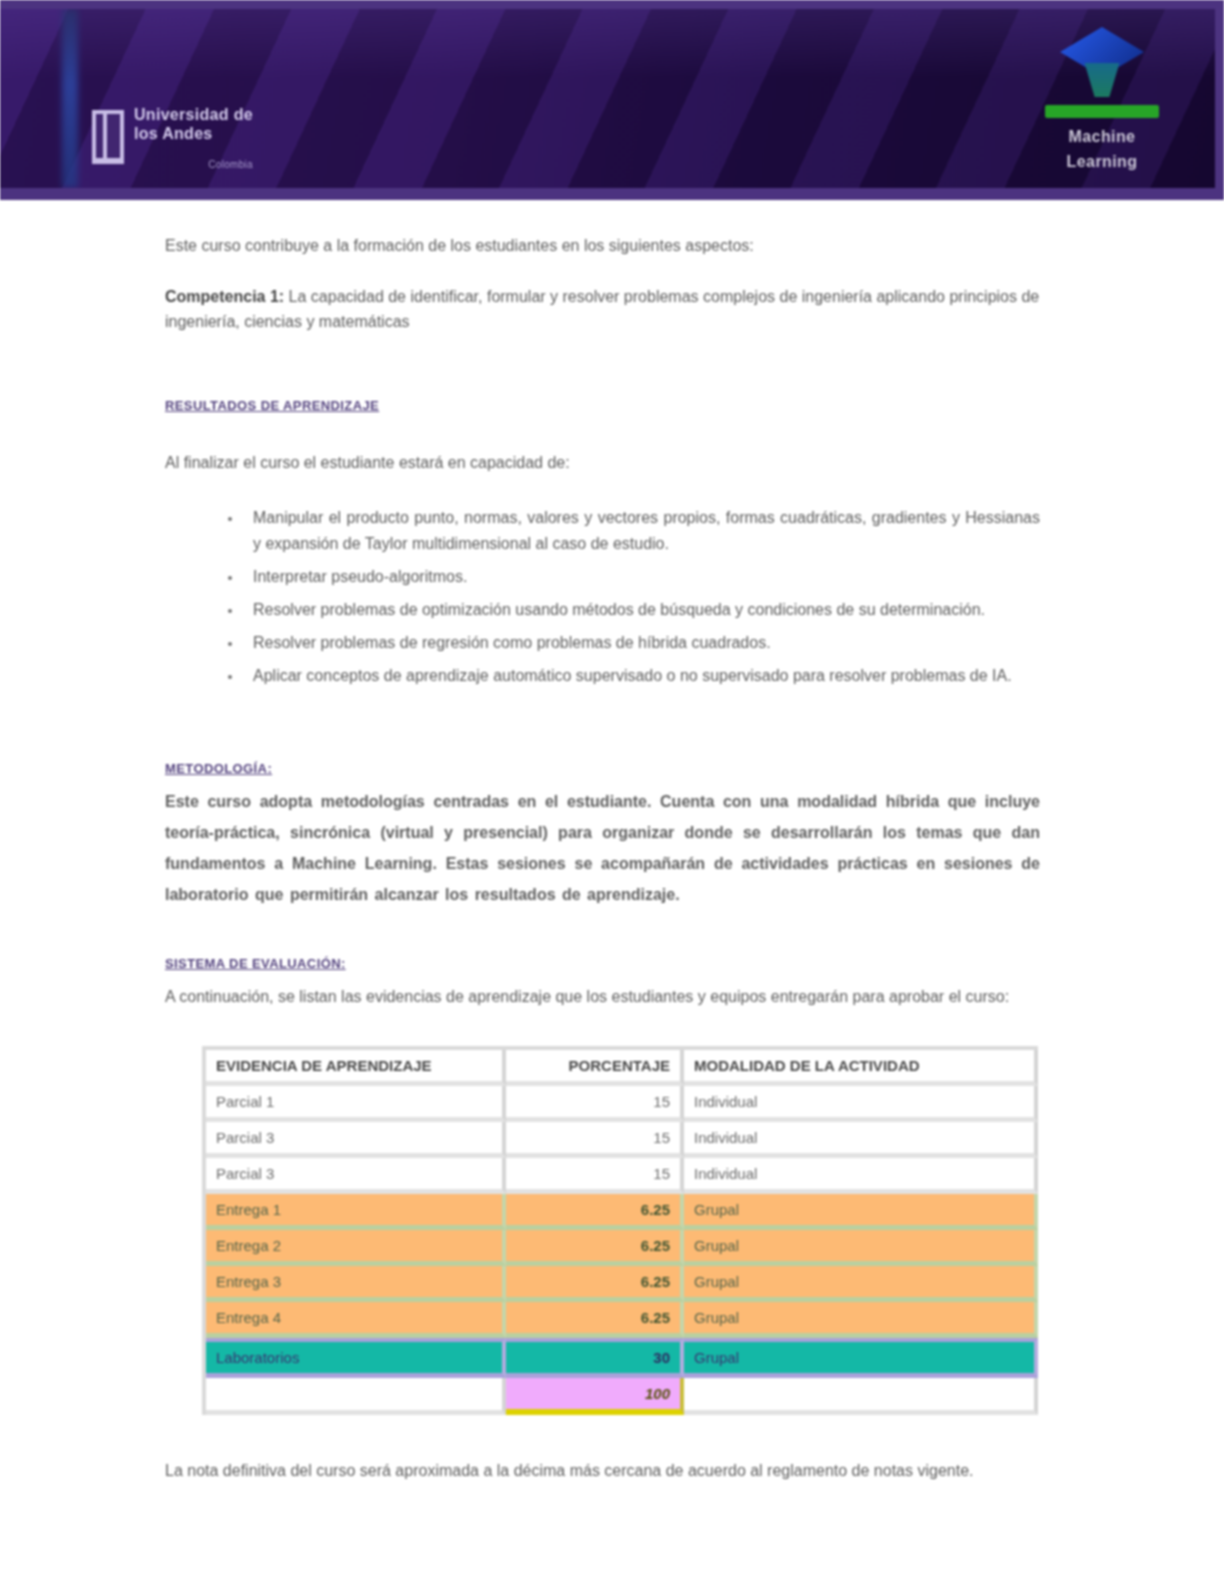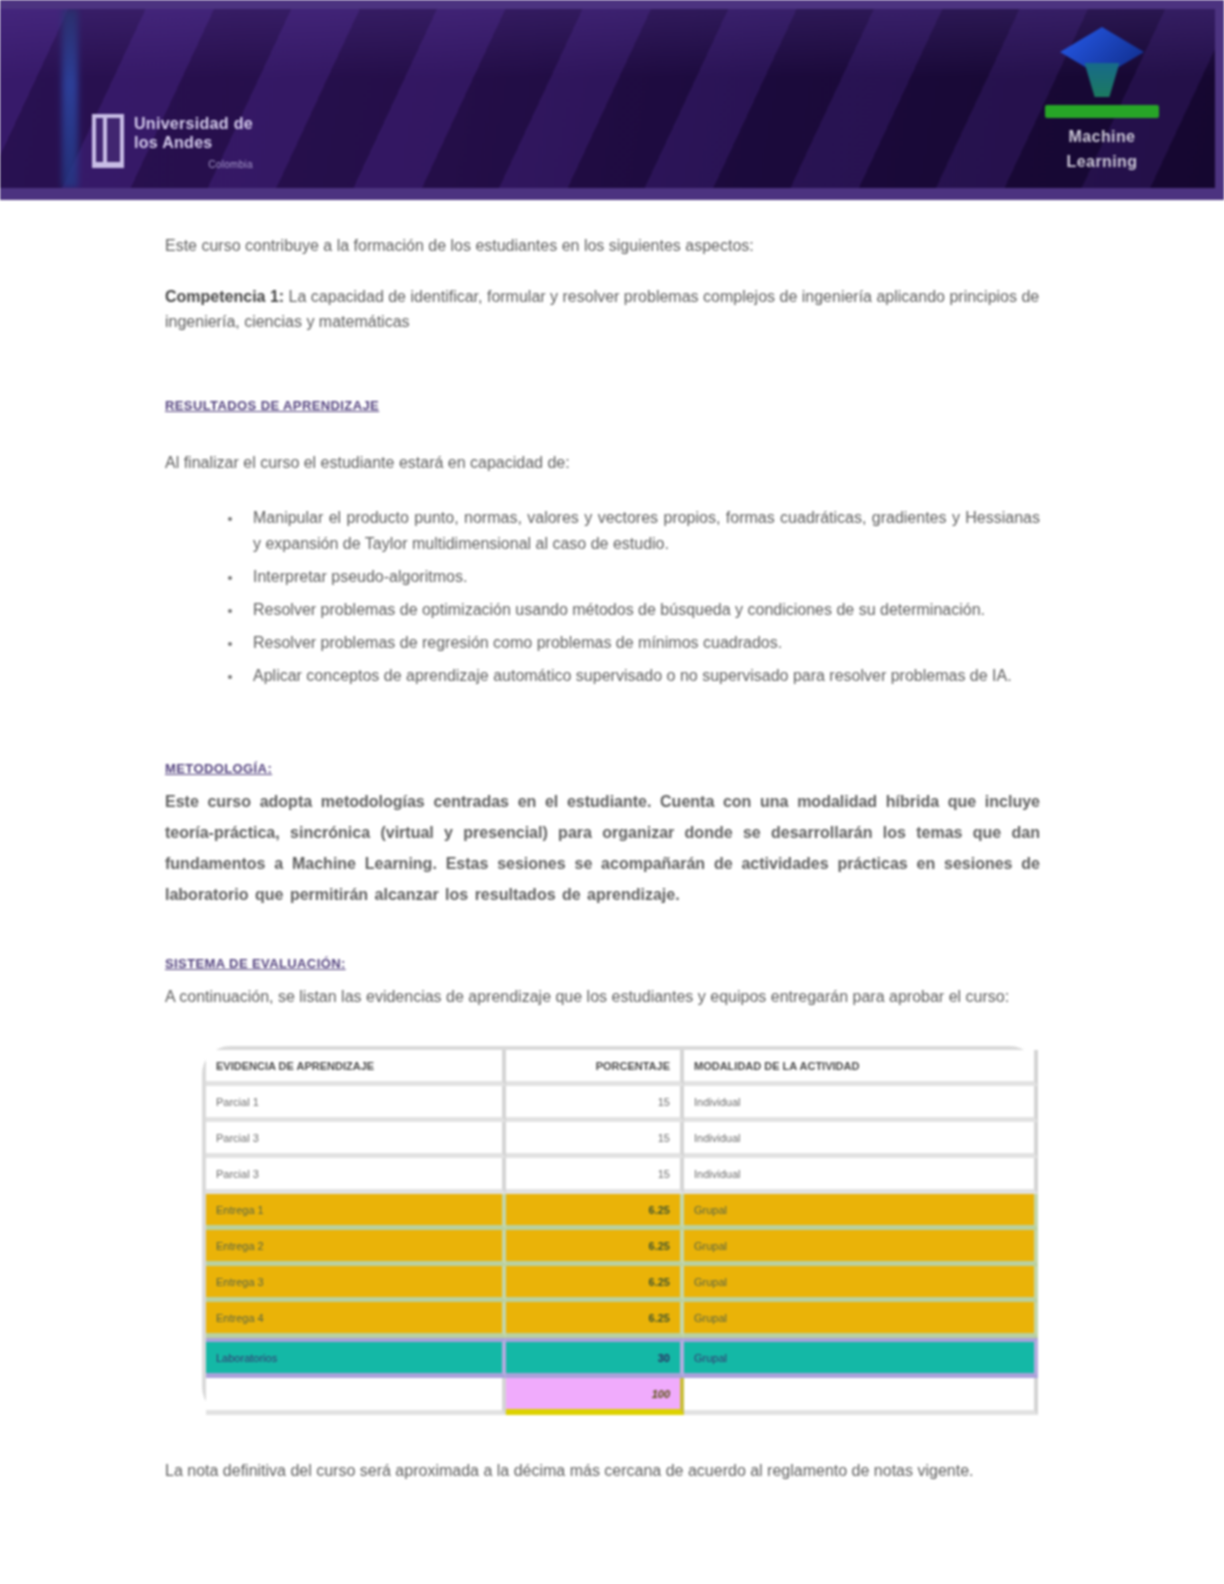--- a/index.html
+++ b/index.html
@@ -26,21 +26,21 @@
     opacity:.75;filter:blur(3px);
   }
   .u-logo{position:absolute;left:92px;bottom:14px;display:flex;align-items:center;color:#cfc6ea;}
   .u-mark{
     width:32px;height:54px;border:4px solid #c8bde6;border-bottom-width:6px;
     position:relative;margin-right:10px;box-sizing:border-box;background:rgba(255,255,255,.06);
   }
   .u-mark::before{content:"";position:absolute;left:7px;top:0;bottom:0;width:4px;background:#c8bde6;}
   .u-text{line-height:19px;font-size:16px;letter-spacing:.3px;padding-top:6px;}
   .u-text .l1,.u-text .l2{font-weight:bold;color:#d6cdee;}
-  .u-text .l3{font-size:10px;text-align:right;color:#a99ccd;margin-top:3px;}
+  .u-text .l3{font-size:10px;text-align:right;color:#a99ccd;margin-top:12px;}
 
   .ml-logo{position:absolute;right:52px;top:18px;width:122px;text-align:center;}
   .ml-cap{
     width:84px;height:50px;margin:0 auto;
     background:linear-gradient(135deg,#2456e2 10%,#123193 85%);
     clip-path:polygon(50% 0,100% 50%,50% 100%,0 50%);
   }
   .ml-tassel{
     width:46px;height:34px;margin:-14px auto 0;
     background:linear-gradient(180deg,#176a8a,#1c7a60);
@@ -63,32 +63,32 @@
   .intro{margin:38px 0 0;line-height:24px;}
   ul.outcomes{margin:30px 0 0;padding-left:78px;text-align:justify;}
   ul.outcomes li{margin-bottom:7px;line-height:26px;padding-left:10px;color:#5d5d5d;}
   ul.outcomes li::marker{color:#777;font-size:13px;}
   .meth-p{margin:10px 0 6px;line-height:31px;text-align:justify;word-spacing:2px;font-weight:bold;}
   .eval-p{margin:10px 0 0;line-height:31px;text-align:justify;}
 
   
   table.grades{
     margin:34px 0 0 37px;border-collapse:separate;border-spacing:0;
-    width:832px;table-layout:fixed;font-size:11px;
-    border-left:4px solid #d9d9d9;border-top:4px solid #d9d9d9;border-radius:28px;
+    width:832px;table-layout:fixed;font-size:15px;
+    border-left:4px solid #d9d9d9;border-top:4px solid #d9d9d9;
   }
   table.grades col.c1{width:300px;} table.grades col.c2{width:178px;} table.grades col.c3{width:354px;}
   table.grades th,table.grades td{
     height:27px;padding:2px 10px;border-bottom:5px solid #e2e2e2;border-right:4px solid #d4d4d4;
     overflow:hidden;white-space:nowrap;
   }
   table.grades th{background:#fff;color:#474747;font-weight:bold;text-align:left;}
   table.grades th.num,table.grades td.num{text-align:right;}
   tr.r-white td{background:#ffffff;color:#6b6b6b;}
-  tr.r-green td{background:#eab308;color:#55654a;border-bottom-color:#b9d0a0;border-right-color:#c3d6ab;}
+  tr.r-green td{background:#fdba74;color:#55654a;border-bottom-color:#b9d0a0;border-right-color:#c3d6ab;}
   tr.r-green td.num{color:#3e5430;font-weight:bold;}
   tr.r-lav td{background:#14b8a6;color:#3a3470;border-top:4px solid #a9a1da;border-bottom-color:#a9a1da;border-right-color:#b3abdf;}
   tr.r-lav td.num{color:#2f2a60;font-weight:bold;}
   tr.r-total td{background:#ffffff;}
   tr.r-total td.yellow{
     background:#f0abfc;color:#55500a;font-weight:bold;
     border-bottom:6px solid #ddd200;border-right-color:#c9bf3a;font-style:italic;
   }
   .footer-note{margin:44px 0 0;line-height:24px;}
 </style>
@@ -129,21 +129,21 @@
     <p class="p2"><b>Competencia 1:</b><span> La capacidad de identificar, formular y resolver problemas complejos de ingeniería aplicando principios de ingeniería, ciencias y matemáticas</span></p>
 
     <h2 class="sec">RESULTADOS DE APRENDIZAJE</h2>
 
     <p class="intro">Al finalizar el curso el estudiante estará en capacidad de:</p>
 
     <ul class="outcomes">
       <li>Manipular el producto punto, normas, valores y vectores propios, formas cuadráticas, gradientes y Hessianas y expansión de Taylor multidimensional al caso de estudio.</li>
       <li>Interpretar pseudo-algoritmos.</li>
       <li>Resolver problemas de optimización usando métodos de búsqueda y condiciones de su determinación.</li>
-      <li>Resolver problemas de regresión como problemas de mínimos cuadrados.</li>
+      <li>Resolver problemas de regresión como problemas de híbrida cuadrados.</li>
       <li>Aplicar conceptos de aprendizaje automático supervisado o no supervisado para resolver problemas de IA.</li>
     </ul>
 
     <h2 class="sec meth">METODOLOGÍA:</h2>
     <p class="meth-p">Este curso adopta metodologías centradas en el estudiante. Cuenta con una modalidad híbrida que incluye teoría-práctica, sincrónica (virtual y presencial) para organizar donde se desarrollarán los temas que dan fundamentos a Machine Learning. Estas sesiones se acompañarán de actividades prácticas en sesiones de laboratorio que permitirán alcanzar los resultados de aprendizaje.</p>
 
     <h2 class="sec eval">SISTEMA DE EVALUACIÓN:</h2>
     <p class="eval-p">A continuación, se listan las evidencias de aprendizaje que los estudiantes y equipos entregarán para aprobar el curso:</p>
 
     <table class="grades">

